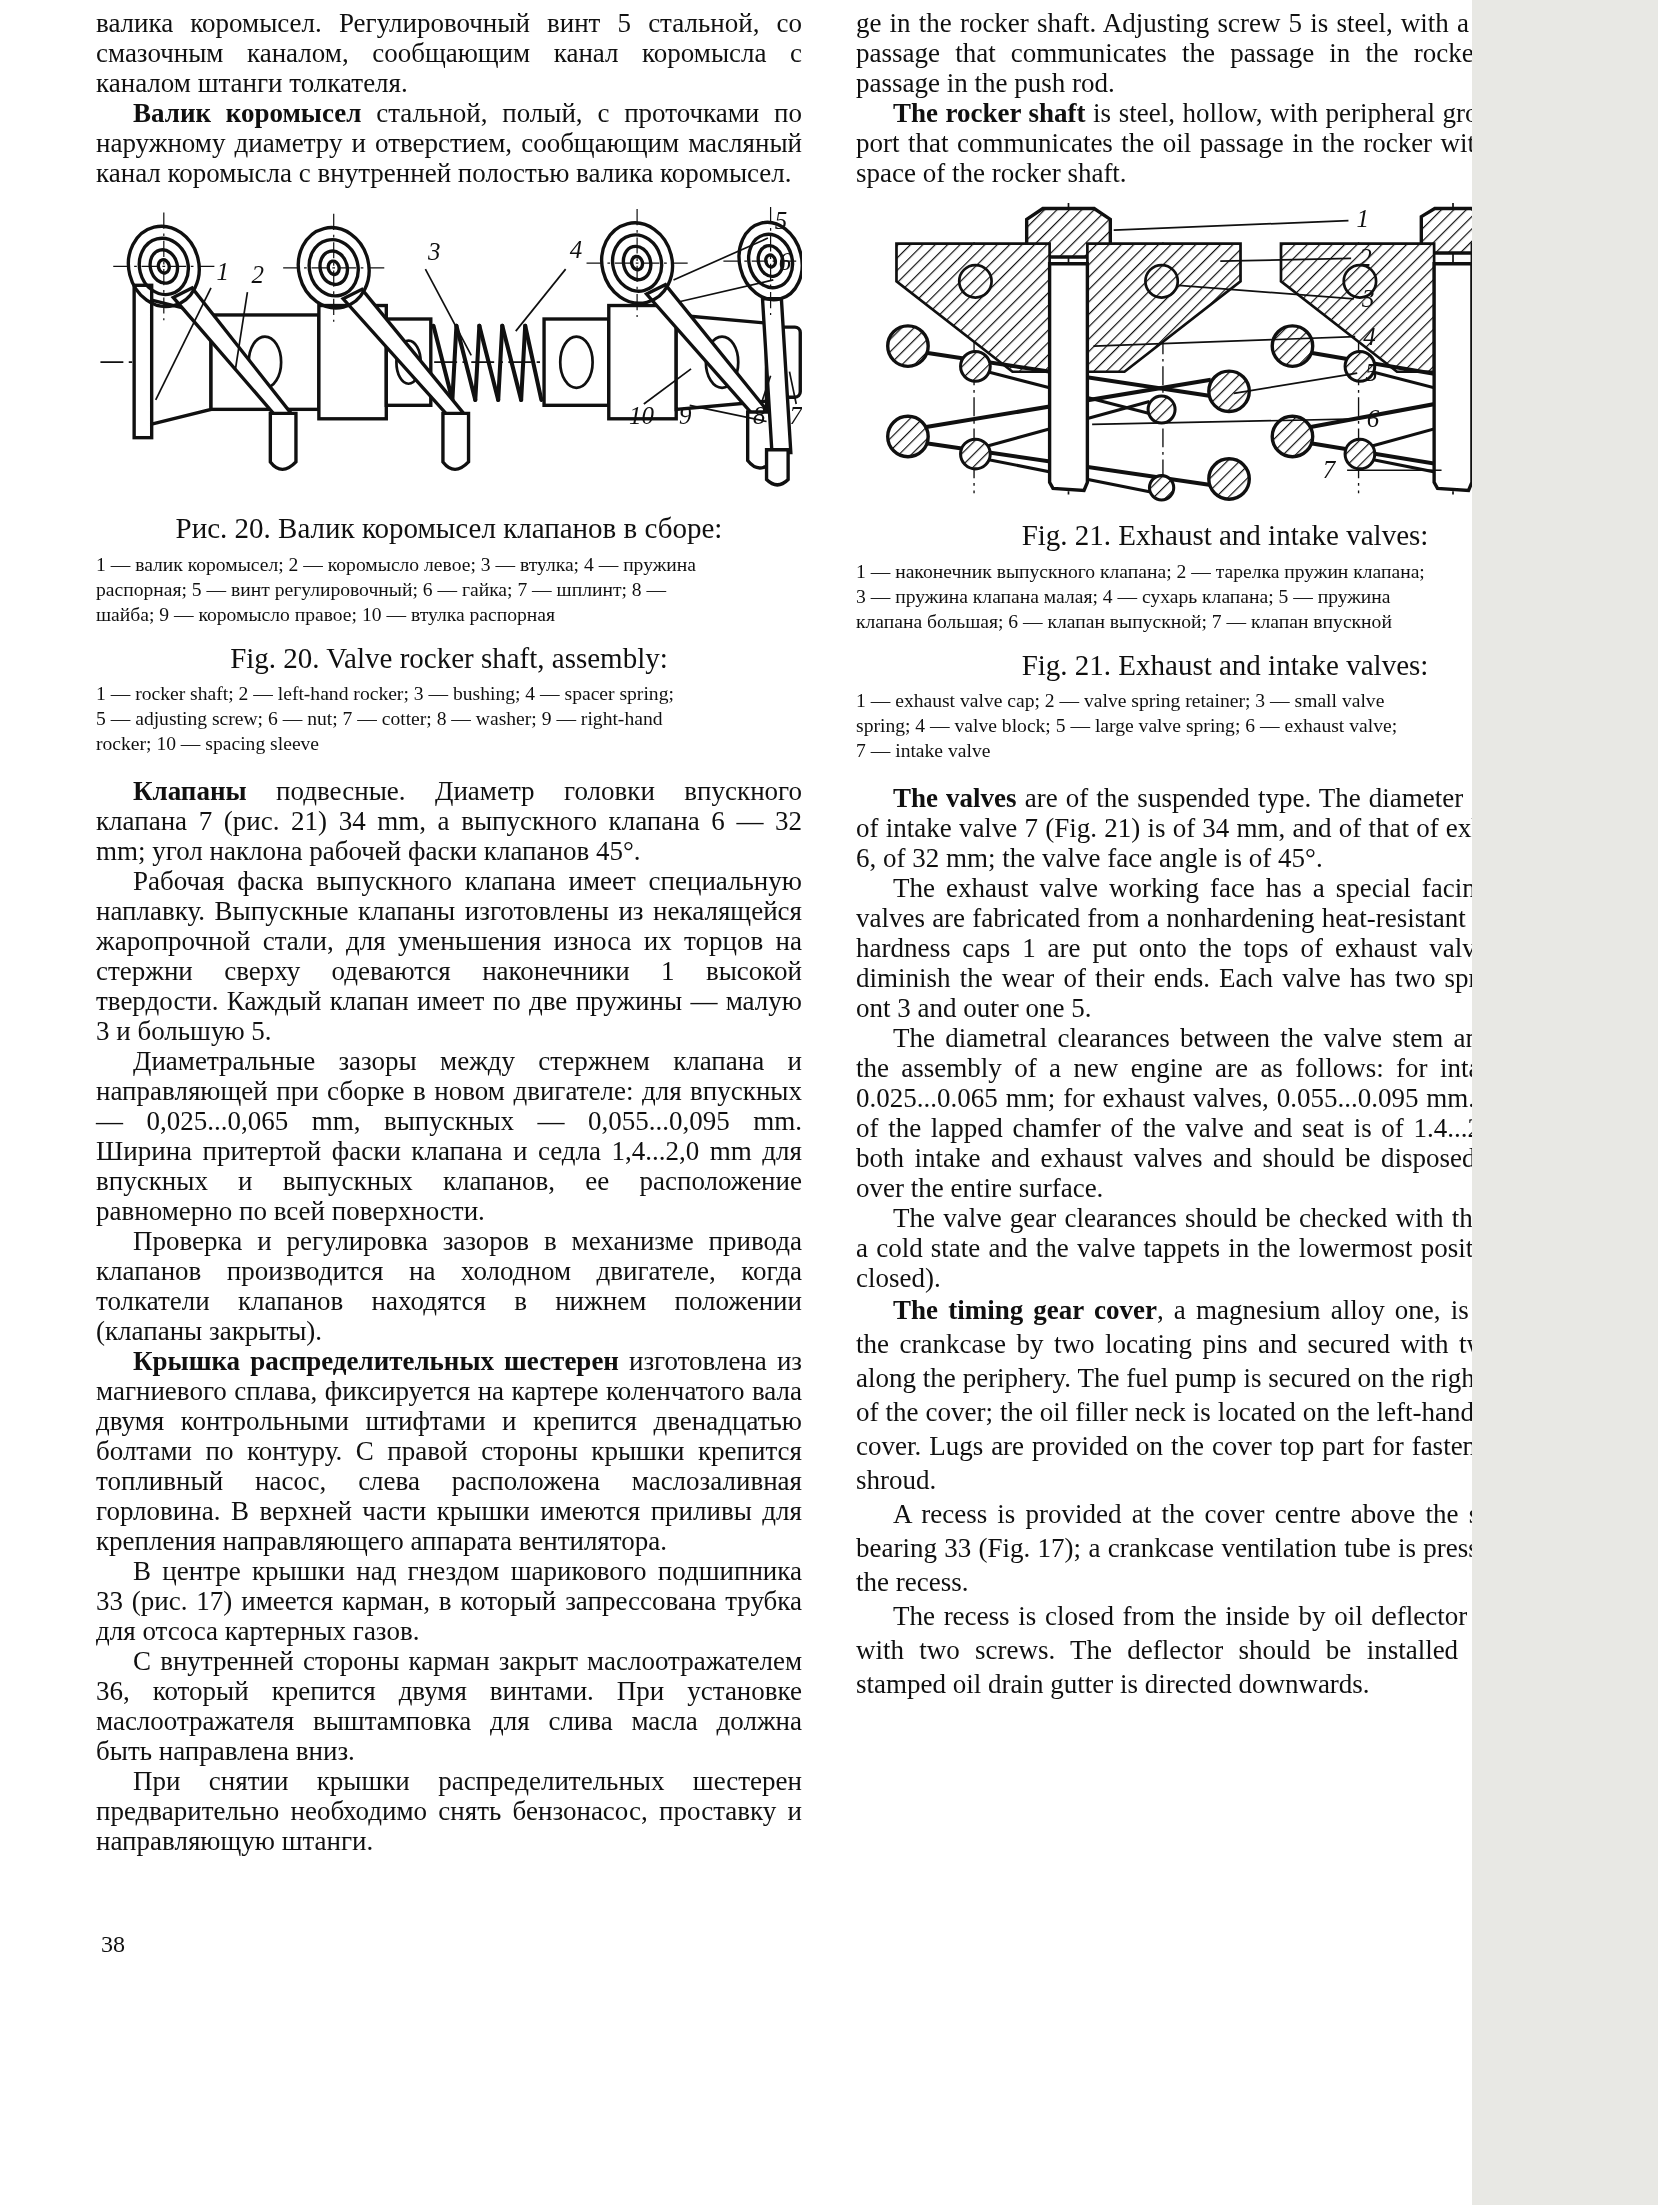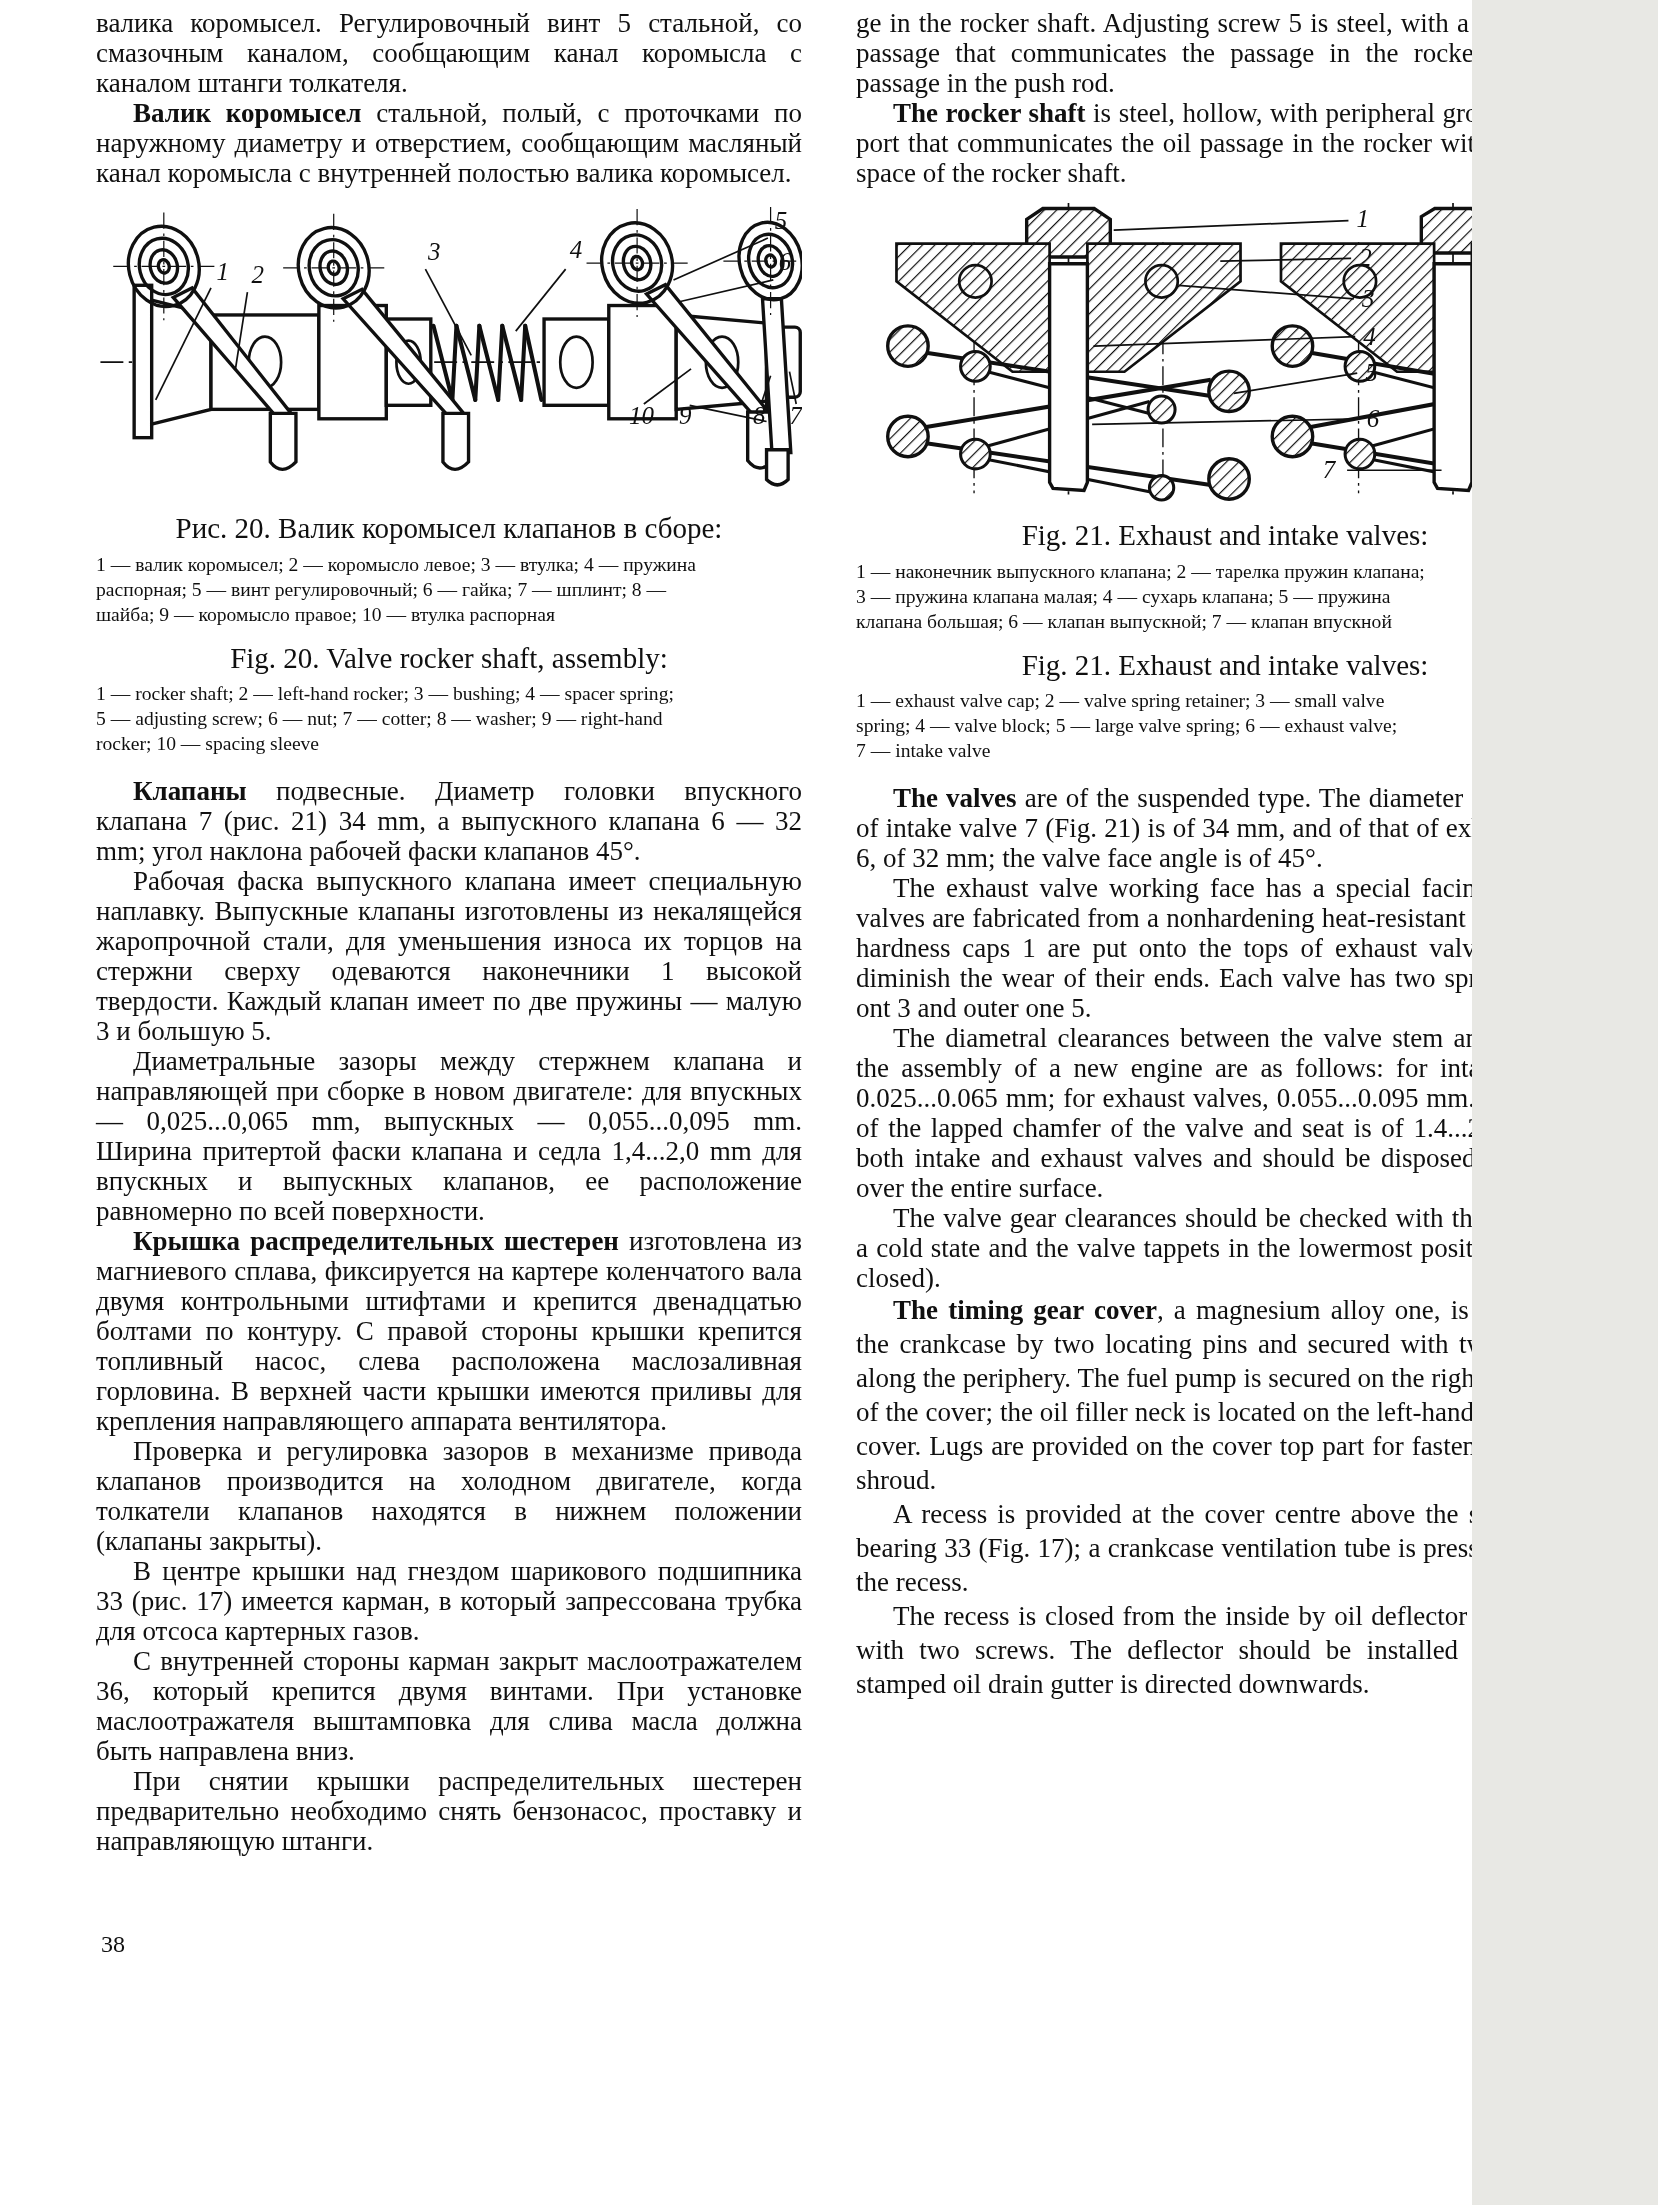--- a/index.html
+++ b/index.html
@@ -154,22 +154,22 @@
 шайба; 9 — коромысло правое; 10 — втулка распорная</div>
     <div class="cap">Fig. 20. Valve rocker shaft, assembly:</div>
     <div class="legend">1 — rocker shaft; 2 — left-hand rocker; 3 — bushing; 4 — spacer spring;
 5 — adjusting screw; 6 — nut; 7 — cotter; 8 — washer; 9 — right-hand
 rocker; 10 — spacing sleeve</div>
 
     <div class="body-block">
         <p class="para"><b>Клапаны</b> подвесные. Диаметр головки впускного клапана 7 (рис. 21) 34 mm, а выпускного клапана 6 — 32 mm; угол наклона рабочей фаски клапанов 45°.</p>
         <p class="para">Рабочая фаска выпускного клапана имеет специальную наплавку. Выпускные клапаны изготовлены из некалящейся жаропрочной стали, для уменьшения износа их торцов на стержни сверху одеваются наконечники 1 высокой твердости. Каждый клапан имеет по две пружины — малую 3 и большую 5.</p>
         <p class="para">Диаметральные зазоры между стержнем клапана и направляющей при сборке в новом двигателе: для впускных — 0,025...0,065 mm, выпускных — 0,055...0,095 mm. Ширина притертой фаски клапана и седла 1,4...2,0 mm для впускных и выпускных клапанов, ее расположение равномерно по всей поверхности.</p>
+        <p class="para">Проверка и регулировка зазоров в механизме привода клапанов производится на холодном двигателе, когда толкатели клапанов находятся в нижнем положении (клапаны закрыты).</p>
         <p class="para"><b>Крышка распределительных шестерен</b> изготовлена из магниевого сплава, фиксируется на картере коленчатого вала двумя контрольными штифтами и крепится двенадцатью болтами по контуру. С правой стороны крышки крепится топливный насос, слева расположена маслозаливная горловина. В верхней части крышки имеются приливы для крепления направляющего аппарата вентилятора.</p>
-        <p class="para">Проверка и регулировка зазоров в механизме привода клапанов производится на холодном двигателе, когда толкатели клапанов находятся в нижнем положении (клапаны закрыты).</p>
         <p class="para">В центре крышки над гнездом шарикового подшипника 33 (рис. 17) имеется карман, в который запрессована трубка для отсоса картерных газов.</p>
         <p class="para">С внутренней стороны карман закрыт маслоотражателем 36, который крепится двумя винтами. При установке маслоотражателя выштамповка для слива масла должна быть направлена вниз.</p>
         <p class="para">При снятии крышки распределительных шестерен предварительно необходимо снять бензонасос, проставку и направляющую штанги.</p>
       </div>
   </div>
 
   <div class="col right">
     <div>
         <p class="para cont">ge in the rocker shaft. Adjusting screw 5 is steel, with a lubricating passage that communicates the passage in the rocker with the passage in the push rod.</p>
         <p class="para"><b>The rocker shaft</b> is steel, hollow, with peripheral grooves and a port that communicates the oil passage in the rocker with the inner space of the rocker shaft.</p>

